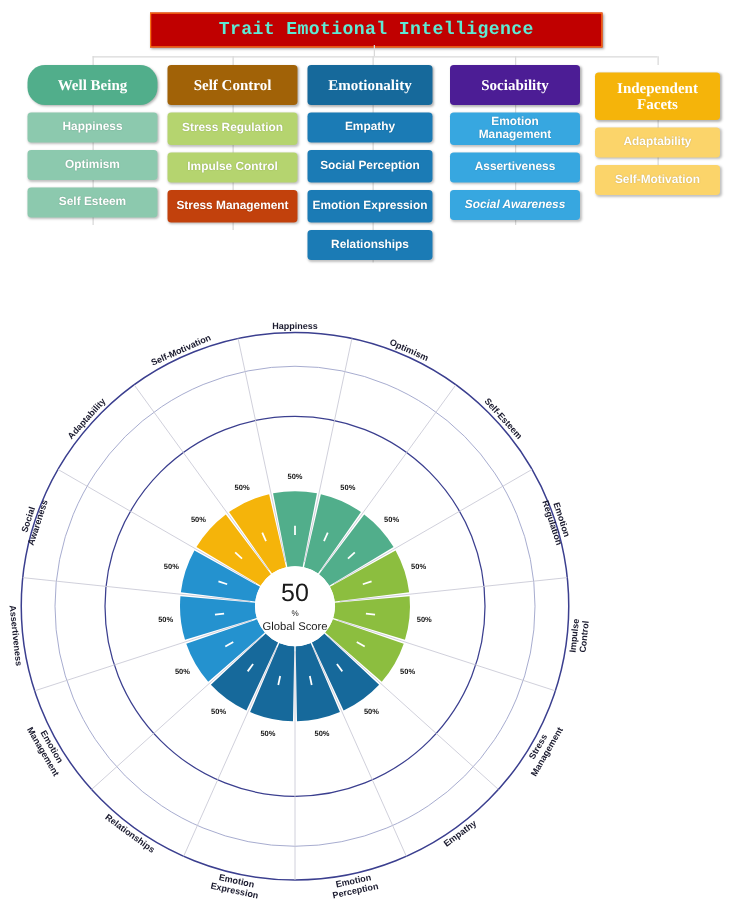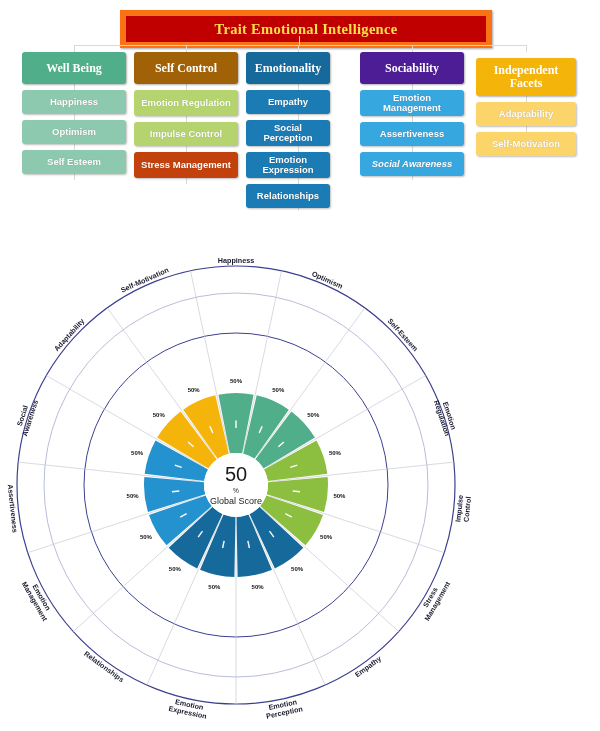--- a/index.html
+++ b/index.html
@@ -9,31 +9,31 @@
     overflow:hidden;position:relative;
   }
 
   
   #orgchart{position:absolute;left:0;top:0;width:600px;height:232px;}
 
   .connector{position:absolute;background:#d9d9d9;}
 
   .title-box{
     position:absolute;left:120px;top:10px;width:360px;height:26px;
-    background:#C00000;border:6px solid #f97316;
-    color:#fde047;font-family:Liberation Serif, serif;font-weight:bold;
+    background:#C00000;border:1px solid #f97316;
+    color:#5eead4;font-family:Liberation Mono, monospace;font-weight:bold;
     font-size:14.5px;letter-spacing:.3px;
     display:flex;align-items:center;justify-content:center;
     box-shadow:1px 1px 2px rgba(0,0,0,.35);
   }
 
   .col{position:absolute;top:52px;}
   .col-0{left:22px;width:104px;}
   .col-1{left:134px;width:104px;}
-  .col-2{left:246px;width:84px;}
+  .col-2{left:246px;width:100px;}
   .col-3{left:360px;width:104px;}
   .col-4{left:476px;width:100px;}
 
   .head{
     height:32px;border-radius:3px;
     display:flex;align-items:center;justify-content:center;text-align:center;
     color:#ffffff;font-family:"Liberation Serif", serif;font-weight:bold;
     font-size:12px;line-height:1.05;
     box-shadow:1px 1px 2px rgba(0,0,0,.3);
     padding:0 2px;box-sizing:border-box;
@@ -79,29 +79,29 @@
   <div class="connector" style="left:298px;top:45px;width:1px;height:7px;"></div>
   <div class="connector" style="left:412px;top:45px;width:1px;height:7px;"></div>
   <div class="connector" style="left:526px;top:45px;width:1px;height:7px;"></div>
   <div class="connector" style="left:74px;top:84px;width:1px;height:96px;"></div>
   <div class="connector" style="left:186px;top:84px;width:1px;height:100px;"></div>
   <div class="connector" style="left:298px;top:84px;width:1px;height:126px;"></div>
   <div class="connector" style="left:412px;top:84px;width:1px;height:96px;"></div>
   <div class="connector" style="left:526px;top:90px;width:1px;height:62px;"></div>
 
   <div class="col col-0">
-    <div class="head" style="background:#51AE8B;">Well Being</div>
+    <div class="head" style="background:#51AE8B;border-radius:14px;">Well Being</div>
     <div class="leaf" style="background:#8CC9AE;">Happiness</div>
     <div class="leaf" style="background:#8CC9AE;">Optimism</div>
     <div class="leaf" style="background:#8CC9AE;text-align:right;">Self Esteem</div>
   </div>
 
   <div class="col col-1">
     <div class="head" style="background:#a16207;">Self Control</div>
-    <div class="leaf tall" style="background:#B5D46F;">Emotion Regulation</div>
+    <div class="leaf tall" style="background:#B5D46F;">Stress Regulation</div>
     <div class="leaf" style="background:#B5D46F;">Impulse Control</div>
     <div class="leaf tall" style="background:#c2410c;">Stress Management</div>
   </div>
 
   <div class="col col-2">
     <div class="head" style="background:#16699B;">Emotionality</div>
     <div class="leaf" style="background:#1B7BB5;">Empathy</div>
     <div class="leaf tall" style="background:#1B7BB5;">Social Perception</div>
     <div class="leaf tall" style="background:#1B7BB5;">Emotion Expression</div>
     <div class="leaf" style="background:#1B7BB5;">Relationships</div>

